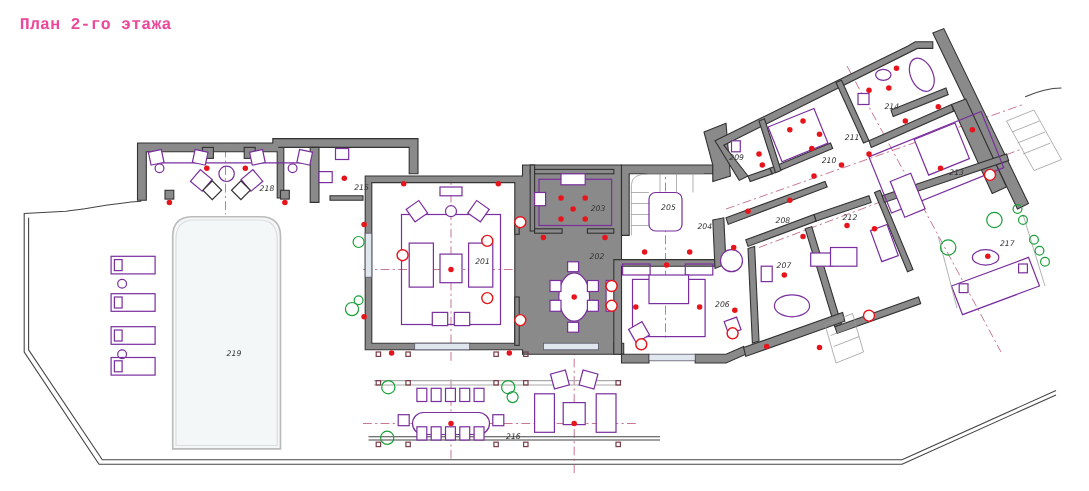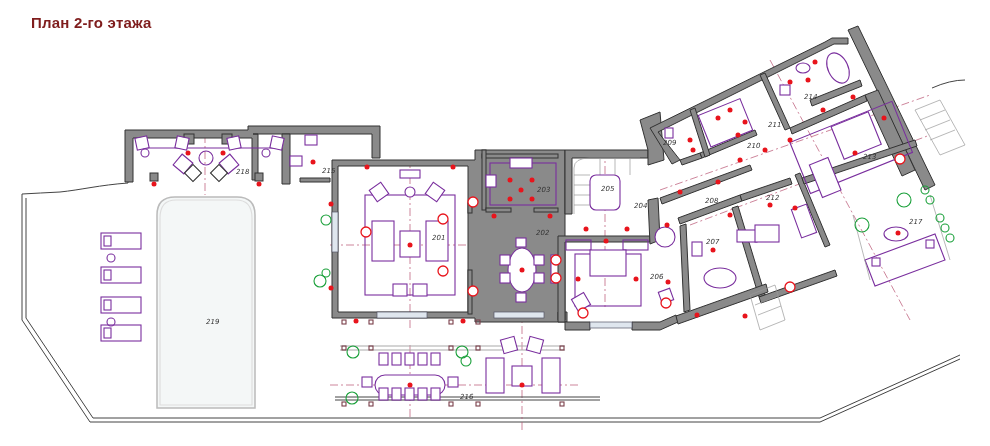--- a/index.html
+++ b/index.html
@@ -1,17 +1,17 @@
 <!DOCTYPE html>
 <html><head>
 <meta charset="utf-8">
 <style>
   html,body{margin:0;padding:0;background:#ffffff;}
   body{width:990px;height:446px;position:relative;overflow:hidden;font-family:"DejaVu Sans",sans-serif;}
-  .title{position:absolute;left:31px;top:14px;font-size:15px;font-weight:bold;color:#7f1d1d;font-family:Liberation Sans, sans-serif;letter-spacing:0.2px;}
+  .title{position:absolute;left:18px;top:14px;font-size:15px;font-weight:bold;color:#ec4899;font-family:Liberation Mono, monospace;letter-spacing:0.2px;}
   svg{position:absolute;left:0;top:0;}
   .wall{fill:#8a8a8a;stroke:#333;stroke-width:1;}
   .fur{fill:none;stroke:#7a2f9e;stroke-width:1.1;}
   .furf{fill:#fff;stroke:#7a2f9e;stroke-width:1.1;}
   .axis{stroke:#b85070;stroke-width:0.7;stroke-dasharray:8 3 2 3;fill:none;}
   .light{fill:#e8141c;}
   .plant{fill:none;stroke:#1aa03a;stroke-width:1.1;}
   .outline{fill:none;stroke:#444;stroke-width:1;}
   .pool{fill:#f4f7f7;stroke:#bbb;stroke-width:1.5;}
   .stair{fill:none;stroke:#999;stroke-width:0.7;}

